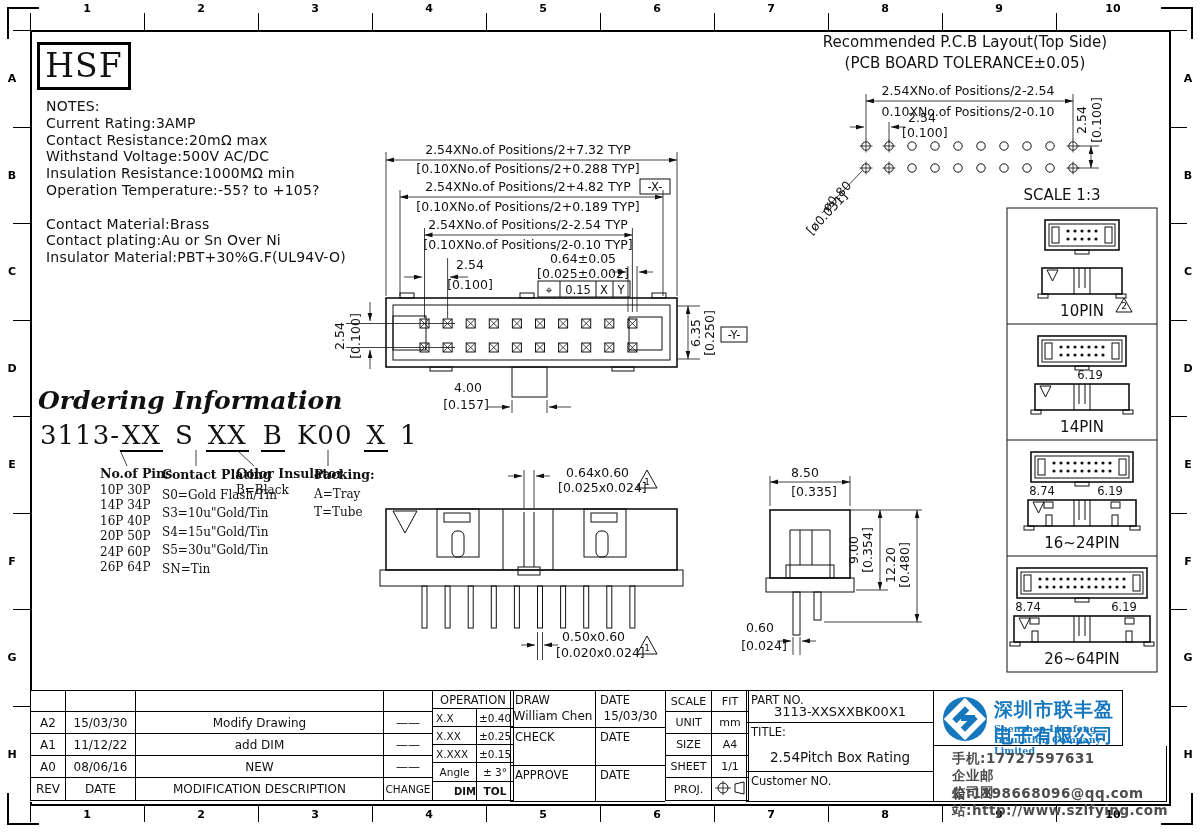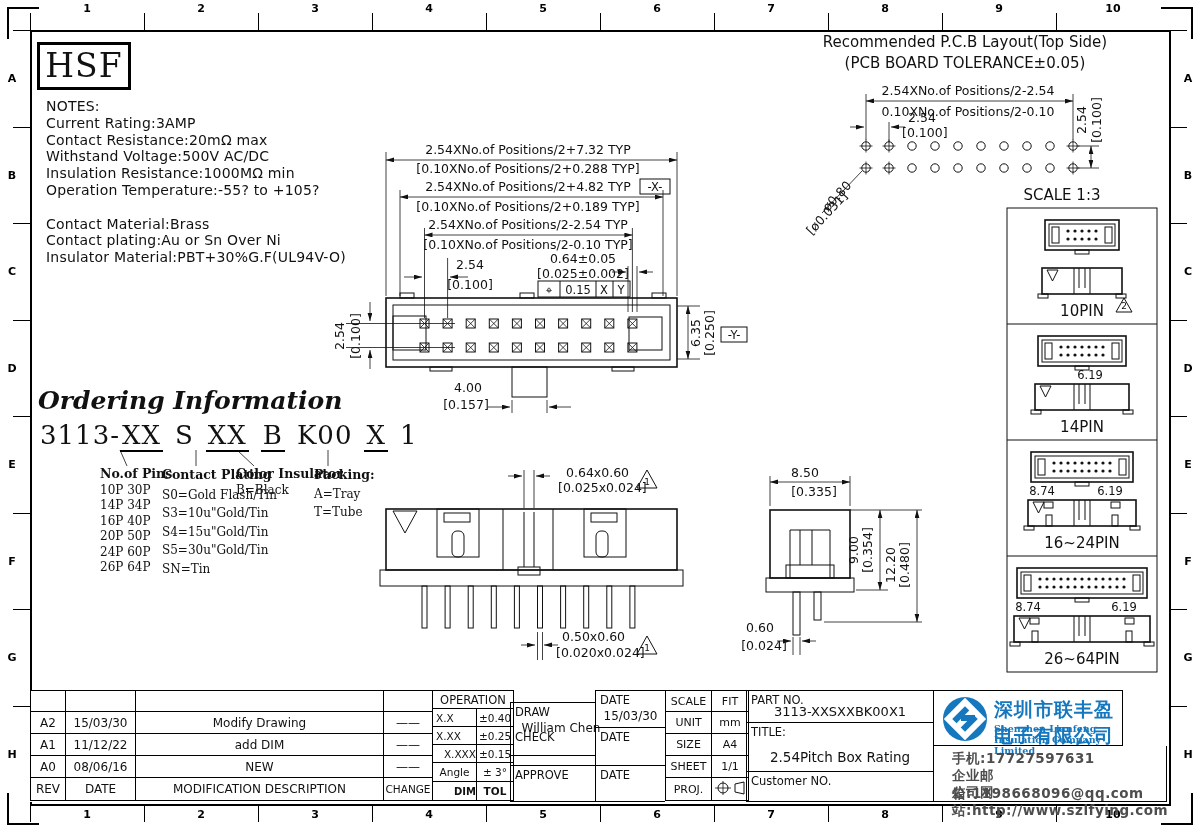--- a/index.html
+++ b/index.html
@@ -688,35 +688,35 @@
         </tr>
     <tr style="height:18px;">
           <td style="width:40px;font-size:10.5px;text-align:left;padding-left:3px;">X.X</td>
           <td style="width:36px;font-size:10.5px;">±0.40</td>
         </tr>
     <tr style="height:18px;">
           <td style="font-size:10.5px;text-align:left;padding-left:3px;">X.XX</td>
           <td style="font-size:10.5px;">±0.25</td>
         </tr>
     <tr style="height:18px;">
-          <td style="font-size:10.5px;text-align:right;padding-left:3px;">X.XXX</td>
+          <td style="font-size:10.5px;text-align:left;padding-left:3px;">X.XXX</td>
           <td style="font-size:10.5px;">±0.15</td>
         </tr>
     <tr style="height:19px;">
           <td style="font-size:10.5px;">Angle</td>
           <td style="font-size:10.5px;">± 3°</td>
         </tr>
     <tr style="height:19px;">
           <td style="font-size:10px;font-weight:bold;text-align:right;">DIM</td>
           <td style="font-size:10.5px;font-weight:bold;">TOL</td>
         </tr>
   </tbody>
     </table>
 
-  <div class="cell celltop" style="left:480px;top:12px;width:85px;height:54px;padding-left:8px;">
+  <div class="cell celltop" style="left:480px;top:0;width:85px;height:38px;">
     <span class="small-lab">DRAW</span>
     <span class="cent" style="top:18px;font-size:12px;">William  Chen</span>
   </div>
   <div class="cell celltop" style="left:565px;top:0;width:70px;height:38px;">
     <span class="small-lab">DATE</span>
     <span class="cent" style="top:18px;font-size:12px;">15/03/30</span>
   </div>
   <div class="cell" style="left:480px;top:38px;width:85px;height:38px;">
     <span class="small-lab">CHECK</span>
   </div>

